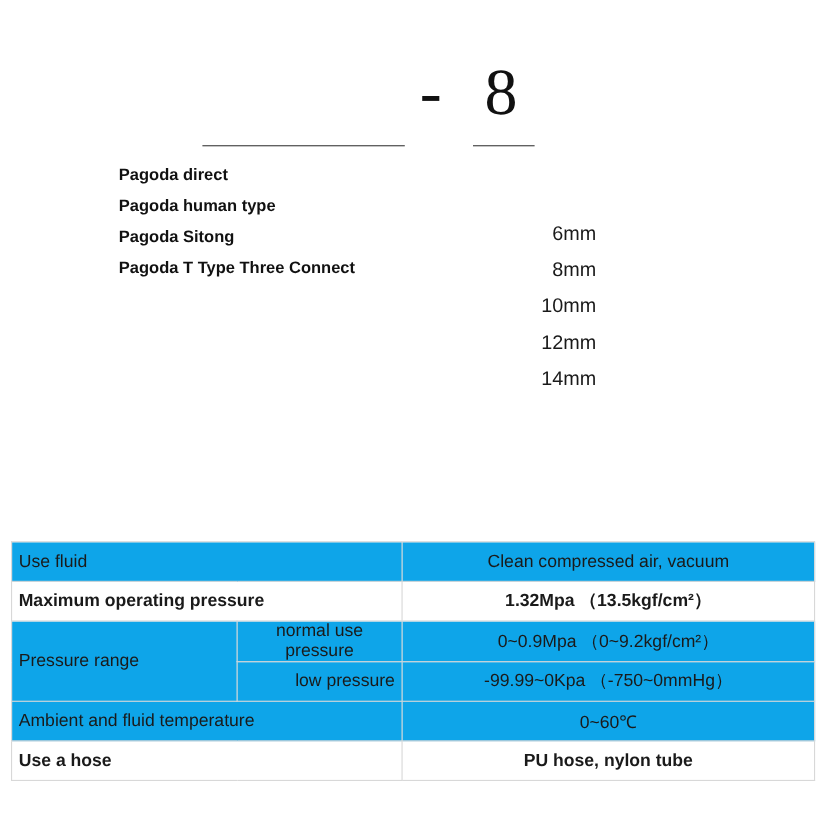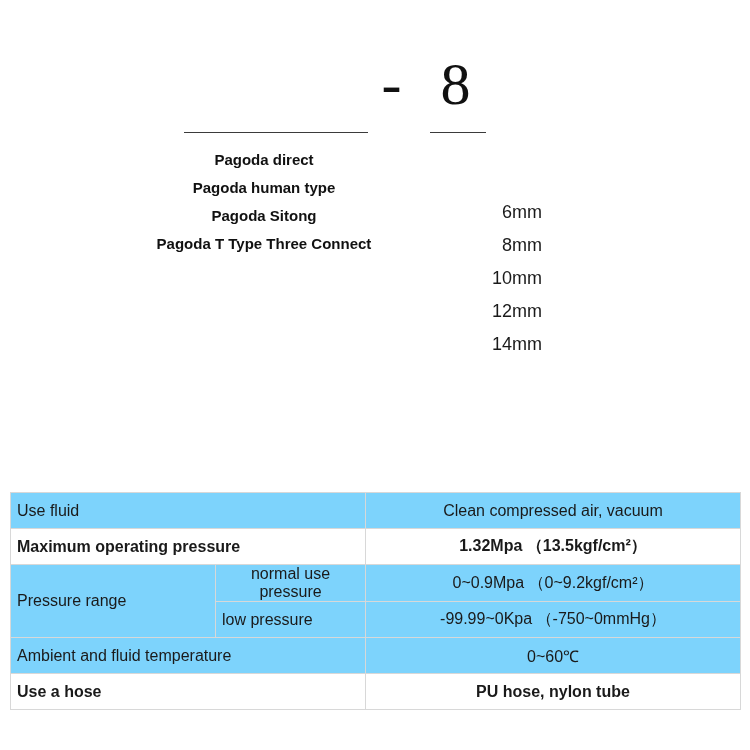--- a/index.html
+++ b/index.html
@@ -54,24 +54,24 @@
   }
   #rule-right {
     left: 430px;
     top: 132px;
     width: 56px;
   }
 
   
   #left-labels {
     position: absolute;
-    left: 123px;
+    left: 108px;
     top: 146px;
     width: 282px;
-    text-align: center;
+    text-align: left;
   }
   #left-labels .lbl {
     font-size: 15px;
     font-weight: bold;
     line-height: 28px;
     color: #111;
     white-space: nowrap;
   }
 
   
@@ -111,34 +111,34 @@
     table-layout: fixed;
   }
   #spec-table td {
     border: 1px solid #d8d8d8;
     height: 35px;
     padding: 0 6px;
     font-size: 16px;
     color: #1a1a1a;
     vertical-align: middle;
   }
-  .band-grey { background: #7dd3fc; margin-left: 16px; }
+  .band-grey { background: #0ea5e9; margin-left: 16px; }
   .band-white { background: #ffffff; font-weight: bold; }
 
   .lbl-cell {
     padding-left: 26px;
     font-size: 17px;
     text-align: left;
   }
   .sub-cell {
     text-align: center;
     font-size: 15px;
   }
   .sub-cell-big {
-    text-align: left;
+    text-align: right;
     font-size: 17px;
   }
   .val-cell {
     text-align: center;
     font-size: 17px;
   }
   .val-cell-sm {
     text-align: center;
     font-size: 15px;
   }

